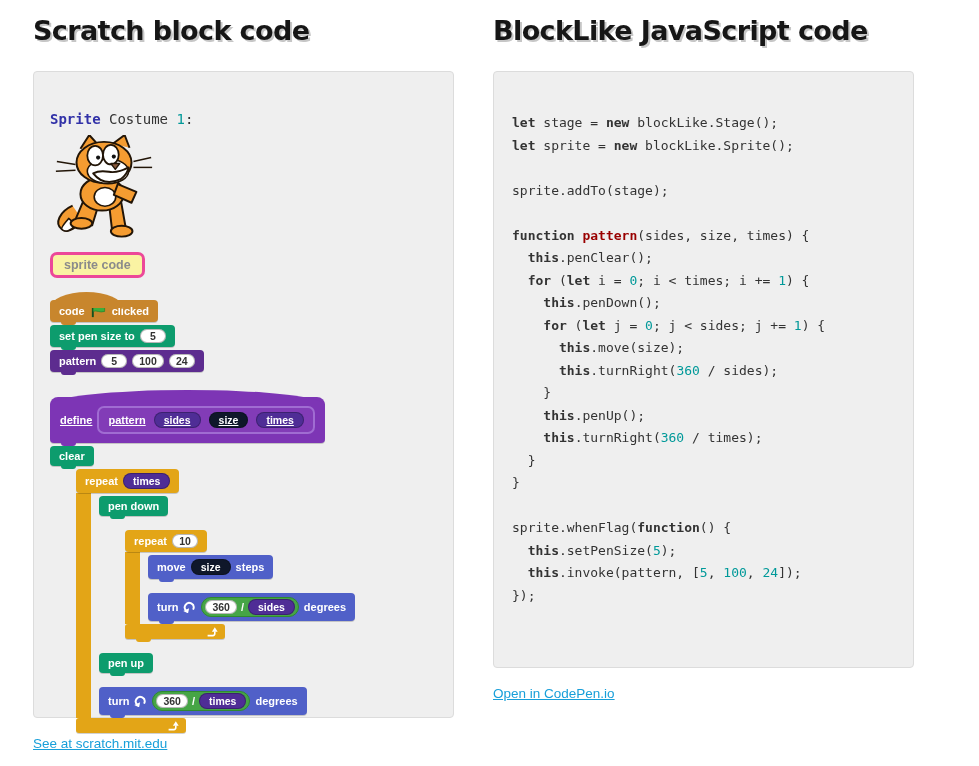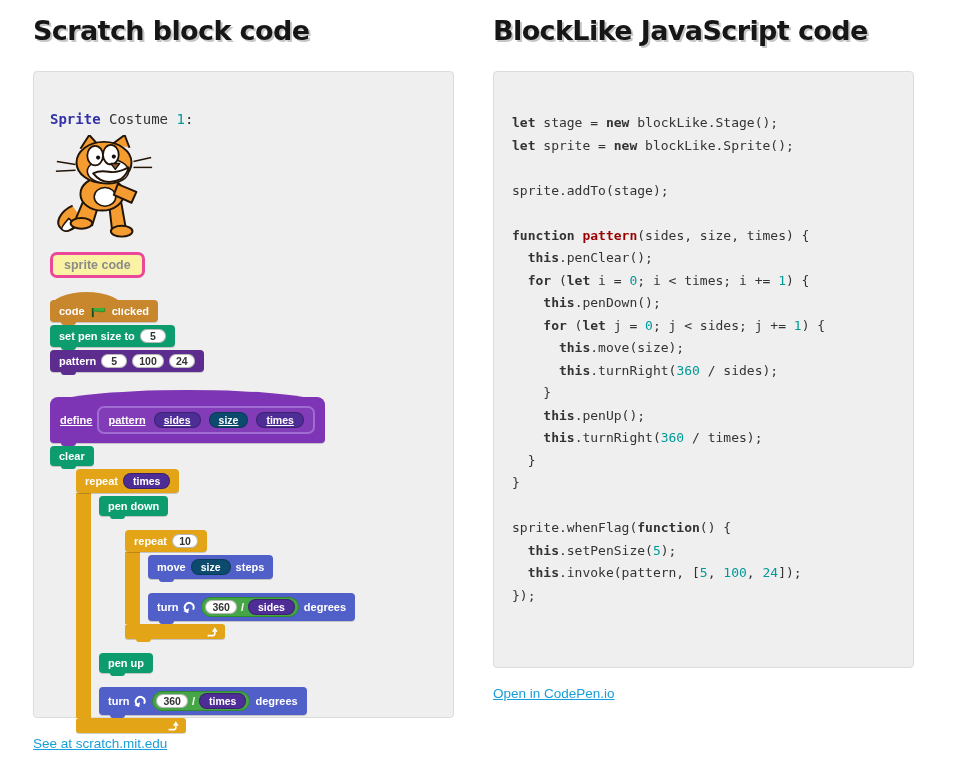--- a/index.html
+++ b/index.html
@@ -44,21 +44,21 @@
   .bg-control{background:#e3a517;}
   .bg-motion{background:#5060c8;}
 
   .hat::before{content:"";position:absolute;top:-8px;left:0;width:68%;height:16px;
     background:inherit;border-radius:50% 50% 0 0 / 100% 100% 0 0;}
 
   .oval{display:inline-flex;align-items:center;justify-content:center;background:#fff;color:#333;
     border-radius:11px;padding:1px 7px;font-size:10.5px;font-weight:bold;
     box-shadow:inset 0 0 0 1px rgba(0,0,0,.28);min-width:12px;}
   .oval-dark{background:#4f2d96;color:#fff;box-shadow:inset 0 0 0 1px rgba(0,0,0,.25);padding:2px 10px;}
-  .oval-bright{background:#0c4a6e;color:#fff;box-shadow:inset 0 0 0 1px rgba(0,0,0,.2);padding:2px 10px;}
+  .oval-bright{background:#0f172a;color:#fff;box-shadow:inset 0 0 0 1px rgba(0,0,0,.2);padding:2px 10px;}
 
   .define-hat{border-radius:8px 8px 4px 4px;padding:9px 10px;text-decoration:underline;}
   .define-hat::before{content:"";position:absolute;top:-7px;left:0;width:100%;height:15px;
     background:inherit;border-radius:50% 50% 0 0 / 100% 100% 0 0;}
   .proto{display:inline-flex;align-items:center;gap:8px;border:2px solid #a06cd2;border-radius:7px;
     padding:4px 9px;background:rgba(255,255,255,.04);}
 
   .cblock{display:flex;flex-direction:column;align-items:flex-start;margin-left:26px;}
   .cbody{border-left:15px solid var(--c);padding:3px 0 3px 8px;display:flex;flex-direction:column;
     align-items:flex-start;gap:14px;}

